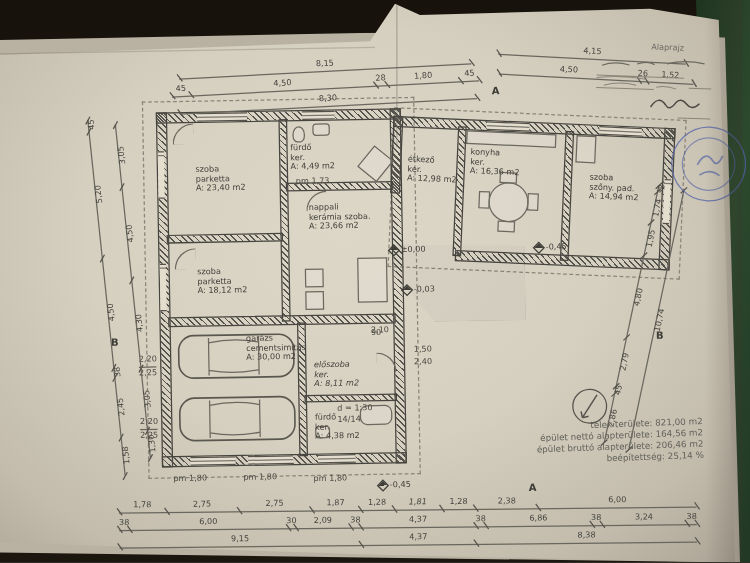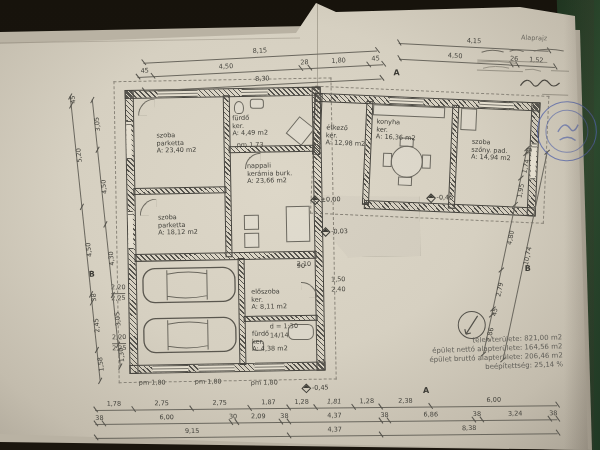--- a/index.html
+++ b/index.html
@@ -156,29 +156,34 @@
       <span class="nm">parketta</span>
       <span class="nm">A: 23,40 m2</span>
     </div>
     <div class="roomlbl" style="left:158px;top:212px;">
       <span class="nm">szoba</span>
       <span class="nm">parketta</span>
       <span class="nm">A: 18,12 m2</span>
     </div>
     <div class="roomlbl" style="left:248px;top:162px;">
       <span class="nm">nappali</span>
-      <span class="nm">kerámia burk.</span>
+      <span class="nm">kerámia szoba.</span>
       <span class="nm">A: 23,66 m2</span>
     </div>
     <div class="roomlbl" style="left:234px;top:114px;">
       <span class="nm">fürdő</span>
       <span class="nm">ker.</span>
       <span class="nm">A: 4,49 m2</span>
     </div>
-    <div class="roomlbl" style="left:250px;top:288px;">
+    <div class="roomlbl" style="left:196px;top:266px;">
+      <span class="nm">garázs</span>
+      <span class="nm">cementsimítás</span>
+      <span class="nm">A: 30,00 m2</span>
+    </div>
+    <div class="roomlbl" style="left:250px;top:288px;font-style:italic;">
       <span class="nm">előszoba</span>
       <span class="nm">ker.</span>
       <span class="nm">A: 8,11 m2</span>
     </div>
     <div class="roomlbl" style="left:250px;top:330px;">
       <span class="nm">fürdő</span>
       <span class="nm">ker.</span>
       <span class="nm">A: 4,38 m2</span>
     </div>
 

